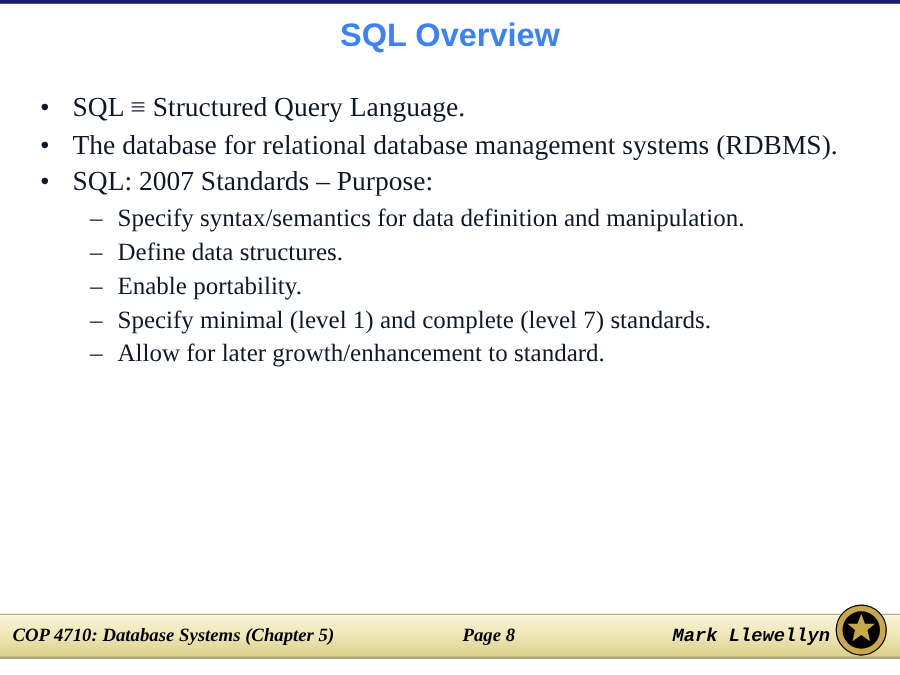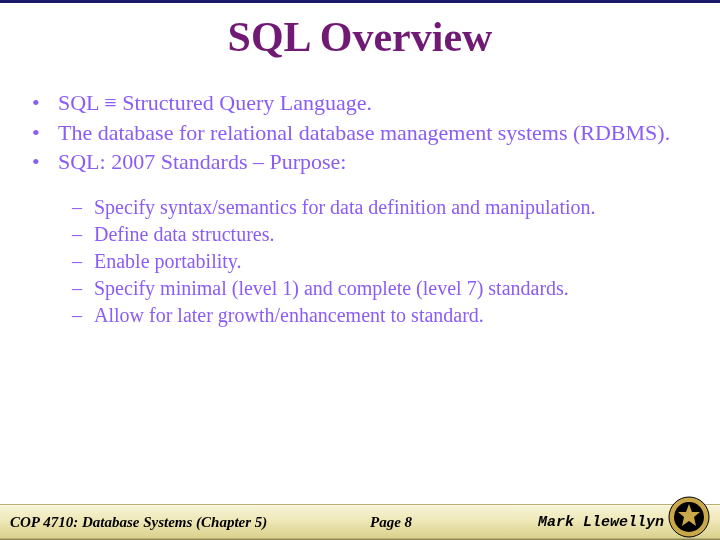--- a/index.html
+++ b/index.html
@@ -9,69 +9,69 @@
     background: #ffffff;
     position: relative;
   }
   .top-rule {
     width: 100%;
     height: 3px;
     background: #1a1a66;
   }
   .title {
     text-align: center;
-    font-size: 42px;
-    font-family: Liberation Serif, serif;
-    color: #701a75;
+    font-size: 26px;
+    font-family: Liberation Sans, sans-serif;
+    color: #3b82f6;
     margin-top: 10px;
     margin-bottom: 28px;
   }
   .content {
     padding: 0 28px 0 28px;
     font-size: 22px;
     line-height: 1.25;
-    color: #8b5cf6;
+    color: #0f172a;
   }
   ul.lvl1 {
     list-style: none;
     padding-left: 30px;
   }
   ul.lvl1 > li {
     position: relative;
     text-align: justify;
     margin-bottom: 2px;
   }
   ul.lvl1 > li::before {
     content: "•";
     position: absolute;
     left: -26px;
     top: 0;
   }
   ul.lvl2 {
     list-style: none;
     padding-left: 36px;
     font-size: 20px;
-    margin-top: 19px;
+    margin-top: 4px;
   }
   ul.lvl2 > li {
     position: relative;
     text-align: justify;
     margin-bottom: 2px;
   }
   ul.lvl2 > li::before {
     content: "–";
     position: absolute;
     left: -22px;
     top: 0;
   }
 
   .footer {
     position: absolute;
     left: 0;
-    bottom: 0;
+    bottom: 13px;
     width: 100%;
     height: 44px;
   }
   .footer-bar {
     position: absolute;
     left: 0;
     bottom: 0;
     width: 100%;
     height: 36px;
     background: linear-gradient(to bottom, #f7f3d8 0%, #efe8b8 45%, #d9cf8a 100%);

